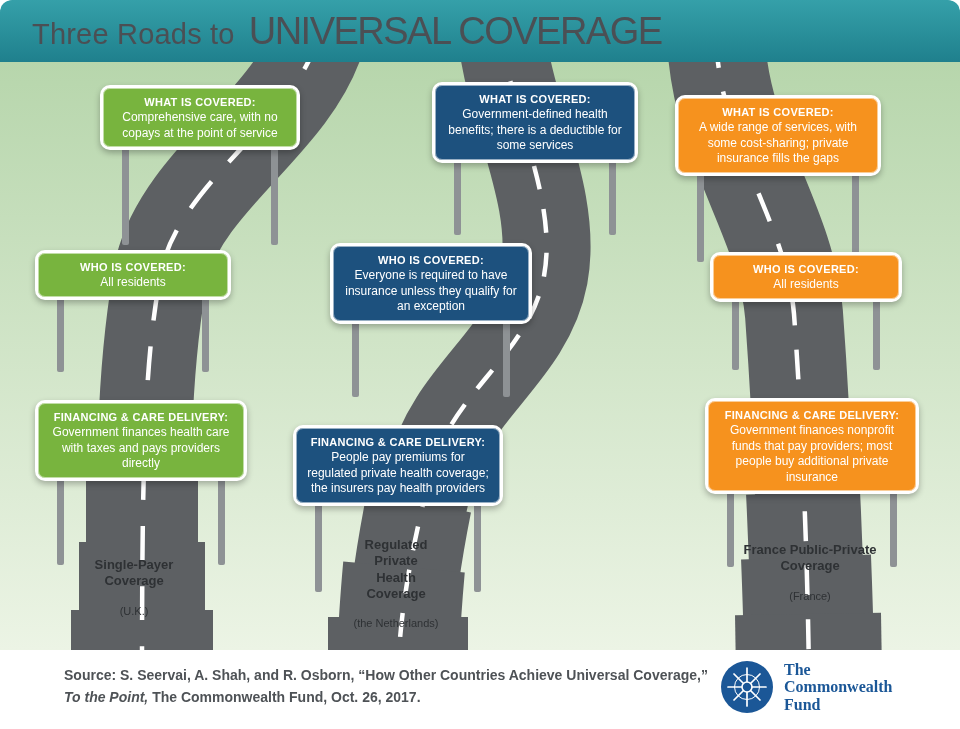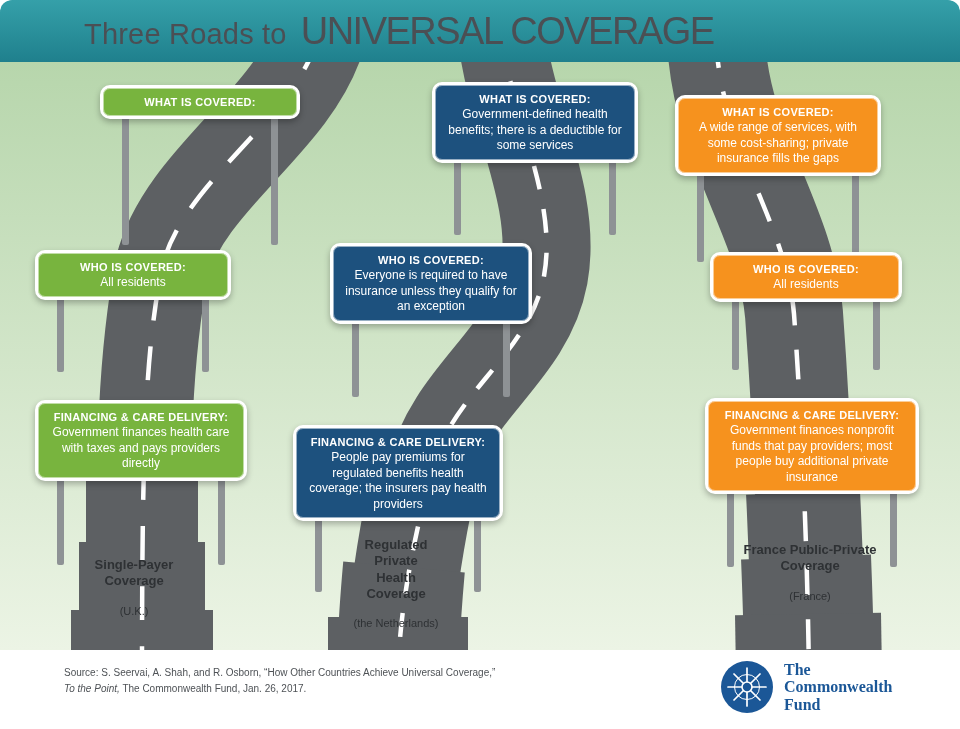--- a/index.html
+++ b/index.html
@@ -5,21 +5,21 @@
   html,body{margin:0;padding:0;background:#ffffff;}
   .canvas{
     position:relative;width:960px;height:729px;overflow:hidden;
     font-family:"Liberation Sans", sans-serif;background:#fff;border-radius:10px;
   }
   
   .header{
     position:absolute;top:0;left:0;width:960px;height:62px;
     background:linear-gradient(180deg,var(--teal_top),var(--teal_bottom));
     border-radius:12px 12px 0 0;
-    display:flex;align-items:center;padding-left:84px;box-sizing:border-box;
+    display:flex;align-items:center;padding-left:32px;box-sizing:border-box;
   }
   .title-row{display:flex;align-items:baseline;gap:14px;}
   .title-prefix{font-size:29px;font-weight:400;color:var(--title_gray);letter-spacing:.2px;}
   .title-main{font-size:38px;font-weight:400;color:var(--title_gray);letter-spacing:-1.5px;line-height:1;}
   
   .main{
     position:absolute;top:62px;left:0;width:960px;height:588px;
     background:linear-gradient(180deg,var(--bg_top),var(--bg_bottom));
     overflow:hidden;
   }
@@ -60,22 +60,23 @@
   .road-label{position:absolute;z-index:4;text-align:center;color:var(--label_gray);}
   .road-label .big{font-size:13px;font-weight:700;line-height:1.25;display:inline-block;}
   .road-label .sub{font-size:11px;font-weight:400;margin-top:15px;}
   .l-uk{left:64px;top:495px;width:140px;}
   .l-nl{left:330px;top:475px;width:132px;}
   .l-nl .big{width:86px;}
   .l-fr{left:742px;top:480px;width:136px;}
   
   .footer{position:absolute;top:650px;left:0;width:960px;height:79px;background:#ffffff;}
   .source{
-    position:absolute;left:64px;top:15px;font-size:10px;line-height:1.55;
+    position:absolute;left:64px;top:15px;font-size:14px;line-height:1.55;
     color:var(--footer_gray);
+    font-weight:bold;
   }
   .logo{position:absolute;left:720px;top:10px;display:flex;align-items:center;gap:10px;}
   .logo-text{
     font-family:"Liberation Serif", serif;font-weight:700;font-size:16px;
     line-height:1.08;color:var(--logo_blue);
   }
 </style>
 </head>
 <body>
 
@@ -116,20 +117,21 @@
         <path class="dash dash-fr" d="M 716 -24 C 720 84 786 158 794 252 C 801 348 807 470 809 612"></path>
       </g>
     </svg>
 
     <div class="sign-wrap s-uk-what">
       <div class="post post-l"></div>
       <div class="post post-r"></div>
       <div class="sign sign-green">
           <div class="sign-inner">
         <div class="sign-head">WHAT IS COVERED:</div>
+        <div class="sign-body">Comprehensive care, with no copays at the point of service</div>
       </div>
         </div>
     </div>
     <div class="sign-wrap s-uk-who">
       <div class="post post-l"></div>
       <div class="post post-r"></div>
       <div class="sign sign-green">
           <div class="sign-inner">
         <div class="sign-head">WHO IS COVERED:</div>
         <div class="sign-body">All residents</div>
@@ -166,21 +168,21 @@
         <div class="sign-body">Everyone is required to have insurance unless they qualify for an exception</div>
       </div>
         </div>
     </div>
     <div class="sign-wrap s-nl-fin">
       <div class="post post-l"></div>
       <div class="post post-r"></div>
       <div class="sign sign-blue">
           <div class="sign-inner">
         <div class="sign-head">FINANCING &amp; CARE DELIVERY:</div>
-        <div class="sign-body">People pay premiums for regulated benefits health coverage; the insurers pay health providers</div>
+        <div class="sign-body">People pay premiums for regulated private health coverage; the insurers pay health providers</div>
       </div>
         </div>
     </div>
 
     <div class="sign-wrap s-fr-what">
       <div class="post post-l"></div>
       <div class="post post-r"></div>
       <div class="sign sign-orange">
           <div class="sign-inner">
         <div class="sign-head">WHAT IS COVERED:</div>
@@ -220,21 +222,21 @@
     <div class="road-label l-fr">
       <span class="big">France Public-Private Coverage</span>
       <div class="sub">(France)</div>
     </div>
 
   </div>
 
   <div class="footer">
     <div class="source">
       <div>Source: S. Seervai, A. Shah, and R. Osborn, “How Other Countries Achieve Universal Coverage,”</div>
-      <div><i>To the Point,</i><span> The Commonwealth Fund, Jan. 26, 2017.</span></div>
+      <div><i>To the Point,</i><span> The Commonwealth Fund, Oct. 26, 2017.</span></div>
     </div>
     <div class="logo">
       <svg width="54" height="54" viewBox="0 0 54 54" aria-hidden="true">
         <circle cx="27" cy="27" r="26" fill="#1b5797"></circle>
         <g stroke="#ffffff" stroke-width="1.7" stroke-linecap="round">
           <line x1="27" y1="27" x2="27" y2="8"></line>
           <line x1="27" y1="27" x2="27" y2="46"></line>
           <line x1="27" y1="27" x2="8" y2="27"></line>
           <line x1="27" y1="27" x2="46" y2="27"></line>
           <line x1="27" y1="27" x2="14" y2="14"></line>

